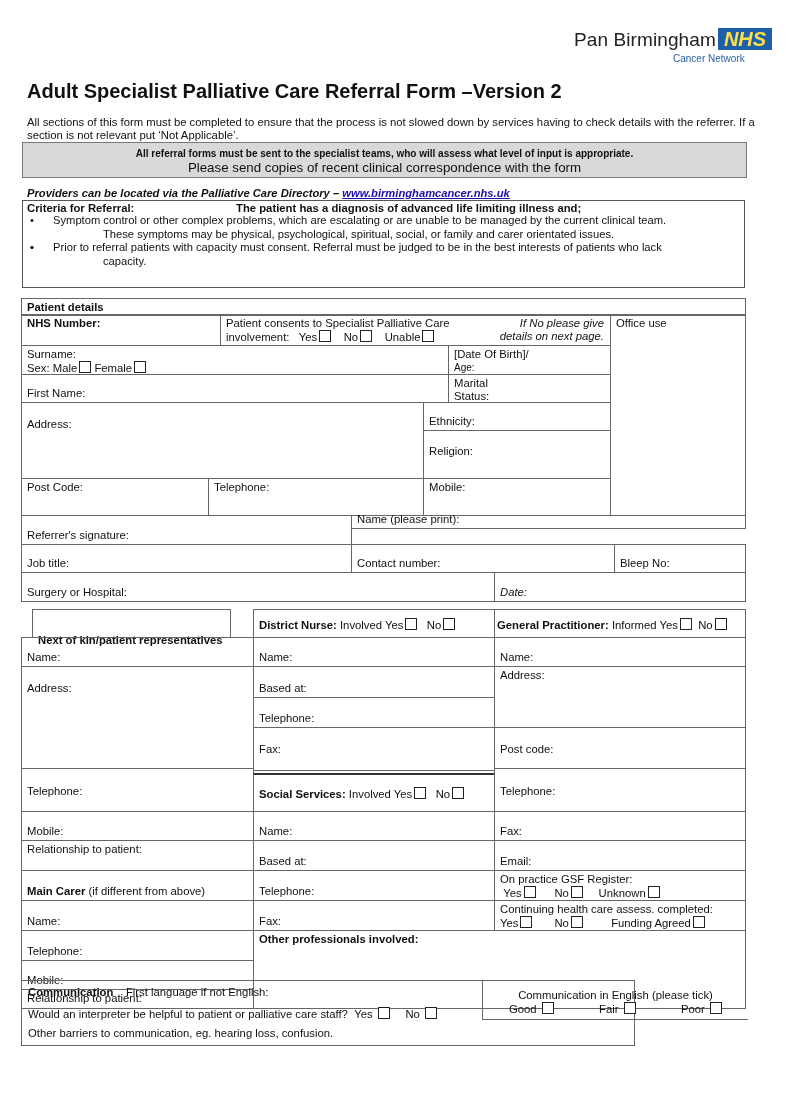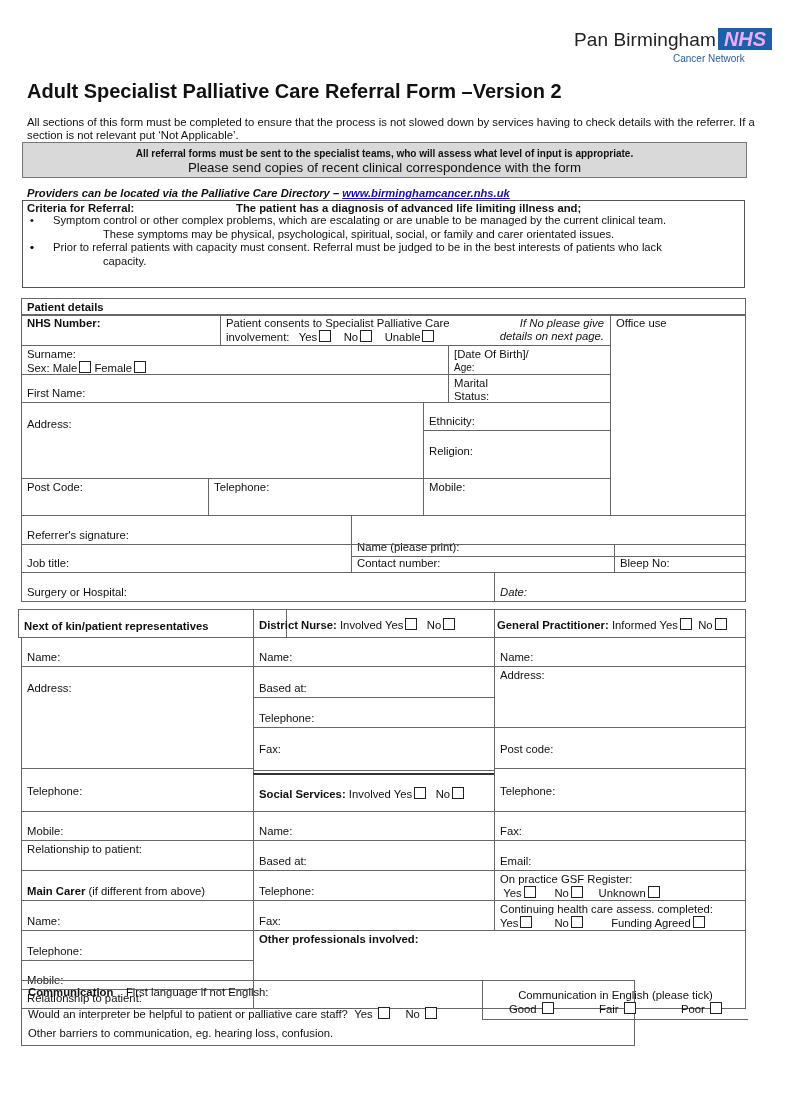--- a/index.html
+++ b/index.html
@@ -1,19 +1,19 @@
 <!DOCTYPE html>
 <html><head>
 <meta charset="utf-8">
 <style>
   html, body { margin:0; padding:0; background:#fff; }
   body { width:790px; height:1118px; position:relative; font-family:"Liberation Sans", sans-serif; color:#111; font-size:11.5px; overflow:hidden; }
   .abs { position:absolute; }
   .logo-text { left:574px; top:29px; font-size:19px; color:#222; letter-spacing:0.1px; }
-  .nhs { left:718px; top:28px; width:54px; height:22px; background:#1d5fa8; color:#f0abfc; font-weight:bold; font-style:italic; font-size:20px; line-height:22px; text-align:center; }
+  .nhs { left:718px; top:28px; width:54px; height:22px; background:#1d5fa8; color:#fde047; font-weight:bold; font-style:italic; font-size:20px; line-height:22px; text-align:center; }
   .network { left:637px; top:53px; font-size:10px; color:#2b5e9c;margin-left:36px; }
   .title { left:27px; top:80px; font-size:20px; font-weight:bold; }
   .intro { left:27px; top:116px; width:735px; font-size:11.3px; line-height:13px; }
   .grey-box { left:22px; top:142px; width:723px; height:34px; background:#d9d9d9; border:1px solid #777; text-align:center; }
   .grey-box .l1 { font-size:10px; font-weight:bold; margin-top:5px; }
   .grey-box .l2 { font-size:13.3px; font-weight:normal; margin-top:1px; }
   .providers { left:27px; top:187px; font-size:11.2px; font-weight:bold; font-style:italic; }
   .providers a { color:#1a0dab; text-decoration:underline; }
   .criteria { left:22px; top:200px; width:717px; height:86px; border:1px solid #555; padding:0 0 0 4px; }
   .criteria .head { font-weight:bold; font-size:11.3px; margin-top:1px; }
@@ -82,40 +82,40 @@
     <div style="margin-top:12px;">Religion:</div>
   </div>
 
 <div class="cell" style="left:21px;top:478px;width:188px;height:38px;"><span>Post Code:</span></div>
 <div class="cell" style="left:208px;top:478px;width:216px;height:38px;"><span>Telephone:</span></div>
 <div class="cell" style="left:423px;top:478px;width:188px;height:38px;"><span>Mobile:</span></div>
 
 <div class="cell" style="left:21px;top:515px;width:331px;height:30px;">
     <div class="bottom">Referrer's signature:</div>
   </div>
-<div class="cell" style="left:351px;top:515px;width:395px;height:42px;">
+<div class="cell" style="left:351px;top:515px;width:395px;height:14px;">
     <div class="bottom">Name (please print):</div>
   </div>
 <div class="cell" style="left:21px;top:544px;width:331px;height:29px;">
     <div class="bottom">Job title:</div>
   </div>
 <div class="cell" style="left:351px;top:544px;width:264px;height:29px;">
     <div class="bottom">Contact number:</div>
   </div>
 <div class="cell" style="left:614px;top:544px;width:132px;height:29px;">
     <div class="bottom">Bleep No:</div>
   </div>
 <div class="cell" style="left:21px;top:572px;width:474px;height:30px;">
     <div class="bottom">Surgery or Hospital:</div>
   </div>
 <div class="cell" style="left:494px;top:572px;width:252px;height:30px;font-style:italic;">
     <div class="bottom">Date:</div>
   </div>
 
-<div class="cell b" style="left:18px;top:609px;width:269px;height:29px;padding-top:10px;">Next of kin/patient representatives</div>
+<div class="cell b" style="left:32px;top:609px;width:199px;height:29px;padding-top:24px;">Next of kin/patient representatives</div>
 <div class="cell" style="left:21px;top:637px;width:233px;height:30px;">
     <div class="bottom">Name:</div>
   </div>
 <div class="cell" style="left:21px;top:666px;width:233px;height:103px;">
     <div style="margin-top:13px;">Address:</div>
   </div>
 <div class="cell" style="left:21px;top:768px;width:233px;height:44px;">
     <div style="margin-top:14px;">Telephone:</div>
   </div>
 <div class="cell" style="left:21px;top:811px;width:233px;height:30px;">

